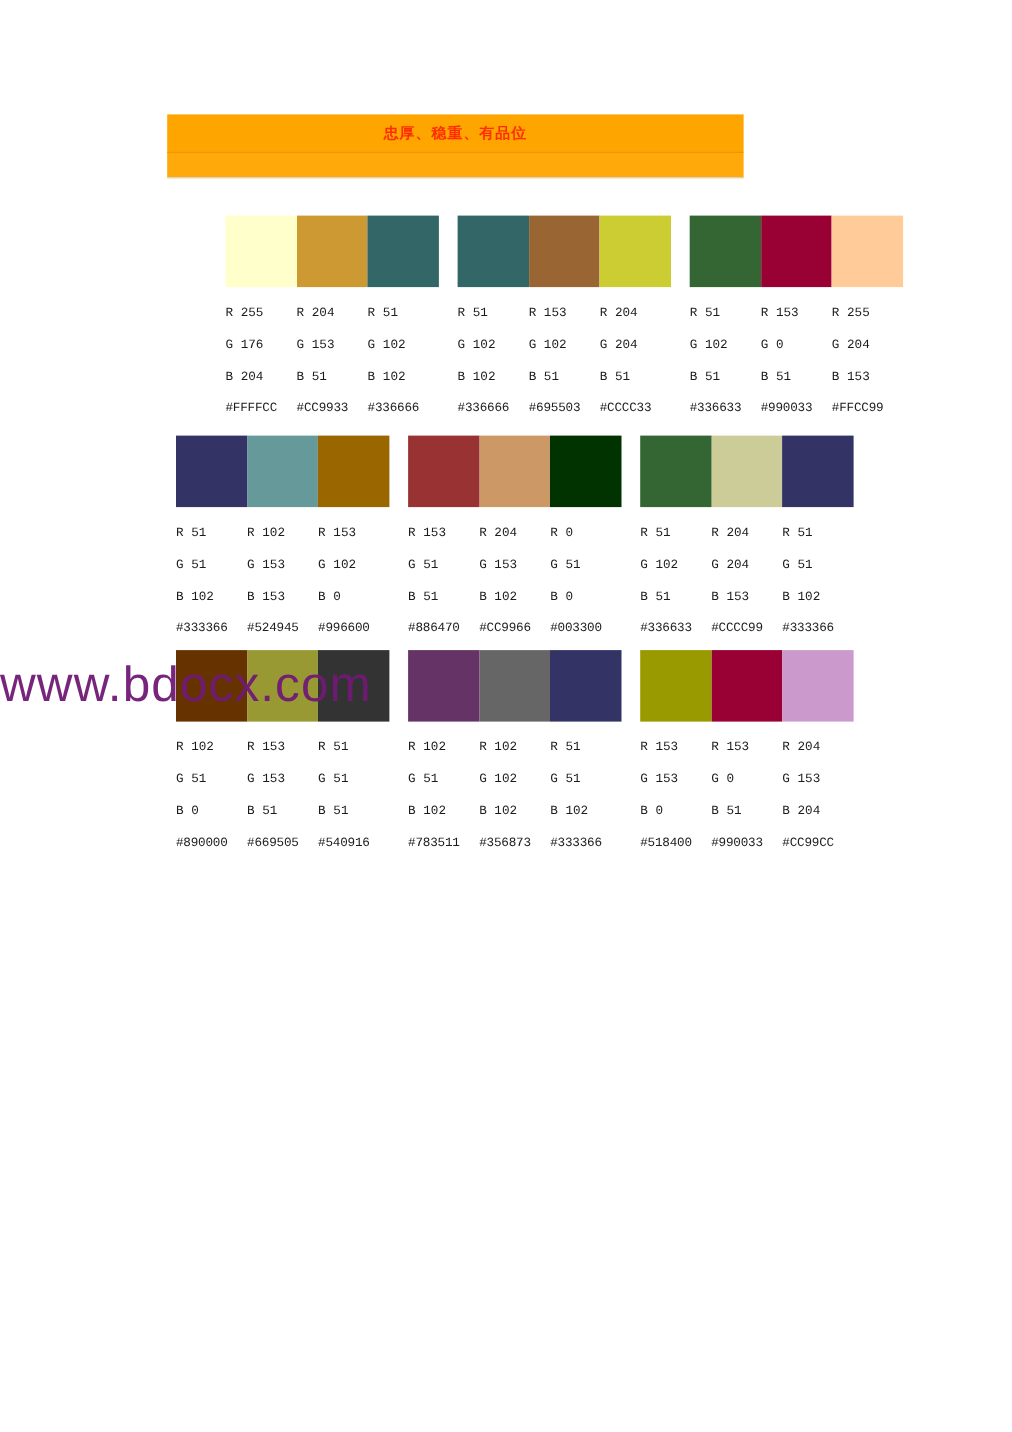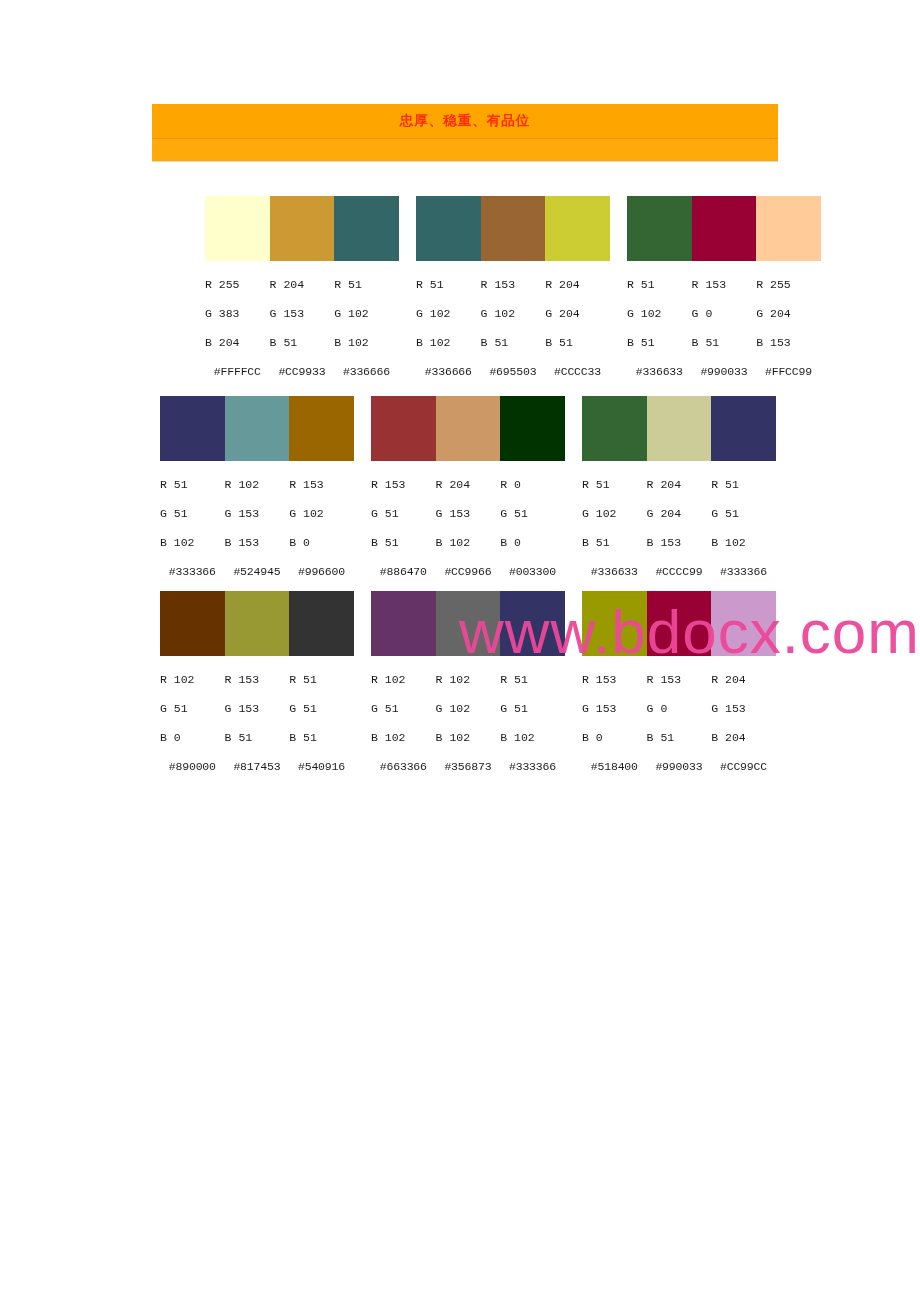--- a/index.html
+++ b/index.html
@@ -22,38 +22,38 @@
     height: 1302px;
     background: #ffffff;
   }
 
   
   #watermark {
     position: absolute;
     left: 0;
     top: 596px;
     width: 920px;
-    text-align: right;
+    text-align: left;
     font-family: "Liberation Sans", "DejaVu Sans", sans-serif;
-    font-size: 62px;
+    font-size: 45px;
     letter-spacing: 1px;
-    color: #ec4899;
+    color: #701a75;
     opacity: 0.95;
     z-index: 3;
     pointer-events: none;
     white-space: nowrap;
     user-select: none;
   }
 
   
   #banner {
     position: absolute;
     left: 152px;
     top: 104px;
-    width: 626px;
+    width: 524px;
     z-index: 2;
     border-collapse: collapse;
   }
   #banner-title-row {
     height: 34px;
     background: #FFA500;
   }
   #banner-title {
     text-align: center;
     vertical-align: middle;
@@ -127,21 +127,20 @@
     font-size: 11.5px;
     color: #1c1c1c;
     line-height: 29px;
   }
   .label-col .line {
     white-space: nowrap;
   }
   .label-col .hexline {
     white-space: nowrap;
     letter-spacing: -0.2px;
-    text-align: center;
   }
 </style>
 </head>
 <body>
 
 <div id="page">
 
   <div id="watermark">www.bdocx.com</div>
 
   <table id="banner">
@@ -159,21 +158,21 @@
     <div class="row-inner">
         <div class="group">
           <div class="chips">
             <div class="chip" style="background: rgb(255, 255, 204);"></div>
             <div class="chip" style="background: rgb(204, 153, 51);"></div>
             <div class="chip" style="background: rgb(51, 102, 102);"></div>
           </div>
           <div class="labels">
             <div class="label-col">
               <div class="line">R 255</div>
-              <div class="line">G 383</div>
+              <div class="line">G 176</div>
               <div class="line">B 204</div>
               <div class="hexline">#FFFFCC</div>
             </div>
             <div class="label-col">
               <div class="line">R 204</div>
               <div class="line">G 153</div>
               <div class="line">B 51</div>
               <div class="hexline">#CC9933</div>
             </div>
             <div class="label-col">
@@ -337,42 +336,42 @@
             <div class="label-col">
               <div class="line">R 102</div>
               <div class="line">G 51</div>
               <div class="line">B 0</div>
               <div class="hexline">#890000</div>
             </div>
             <div class="label-col">
               <div class="line">R 153</div>
               <div class="line">G 153</div>
               <div class="line">B 51</div>
-              <div class="hexline">#817453</div>
+              <div class="hexline">#669505</div>
             </div>
             <div class="label-col">
               <div class="line">R 51</div>
               <div class="line">G 51</div>
               <div class="line">B 51</div>
               <div class="hexline">#540916</div>
             </div>
           </div>
         </div>
         <div class="group">
           <div class="chips">
             <div class="chip" style="background: rgb(102, 51, 102);"></div>
             <div class="chip" style="background: rgb(102, 102, 102);"></div>
             <div class="chip" style="background: rgb(51, 51, 102);"></div>
           </div>
           <div class="labels">
             <div class="label-col">
               <div class="line">R 102</div>
               <div class="line">G 51</div>
               <div class="line">B 102</div>
-              <div class="hexline">#663366</div>
+              <div class="hexline">#783511</div>
             </div>
             <div class="label-col">
               <div class="line">R 102</div>
               <div class="line">G 102</div>
               <div class="line">B 102</div>
               <div class="hexline">#356873</div>
             </div>
             <div class="label-col">
               <div class="line">R 51</div>
               <div class="line">G 51</div>

